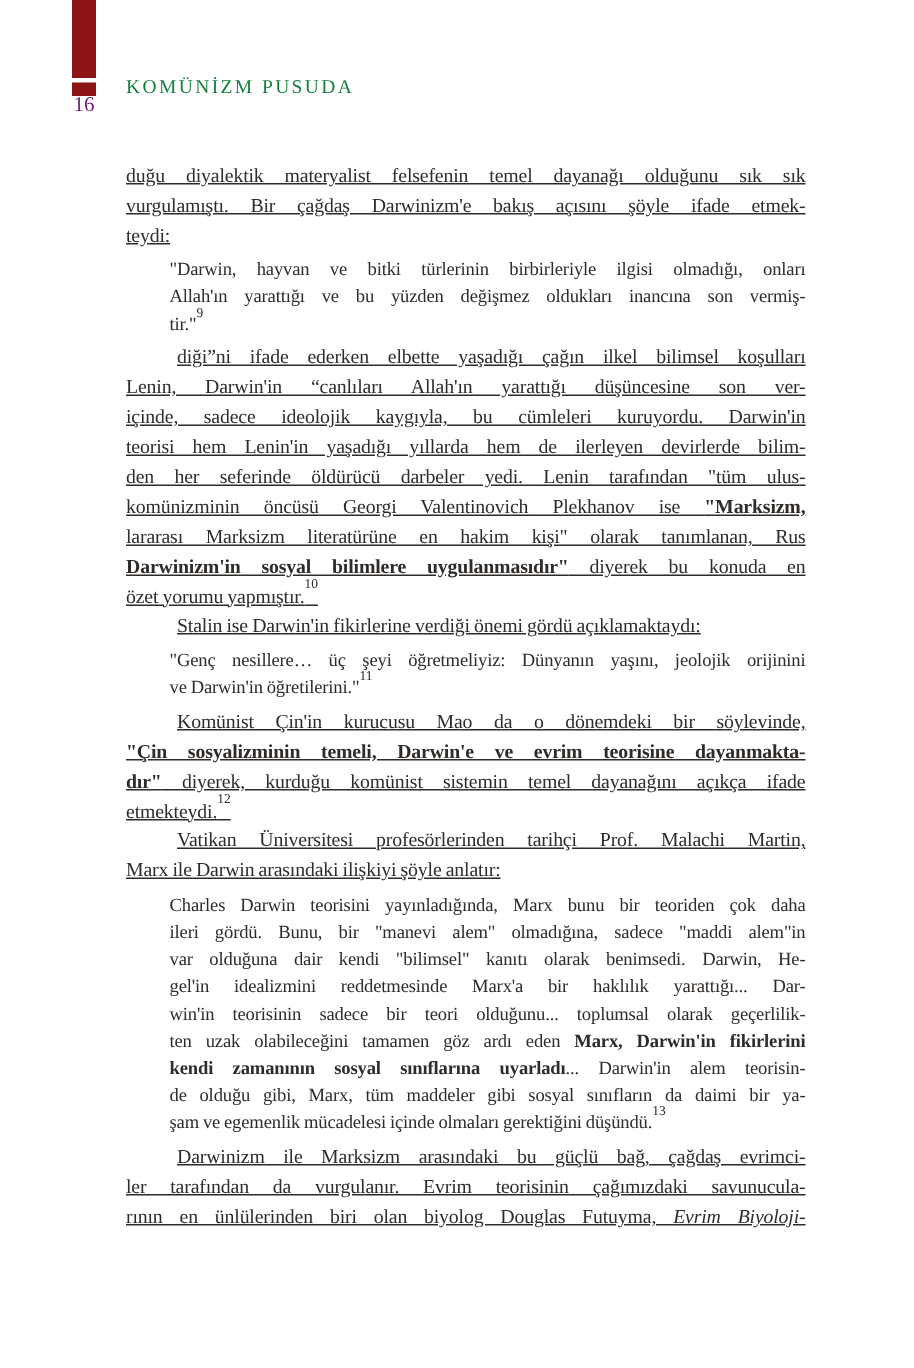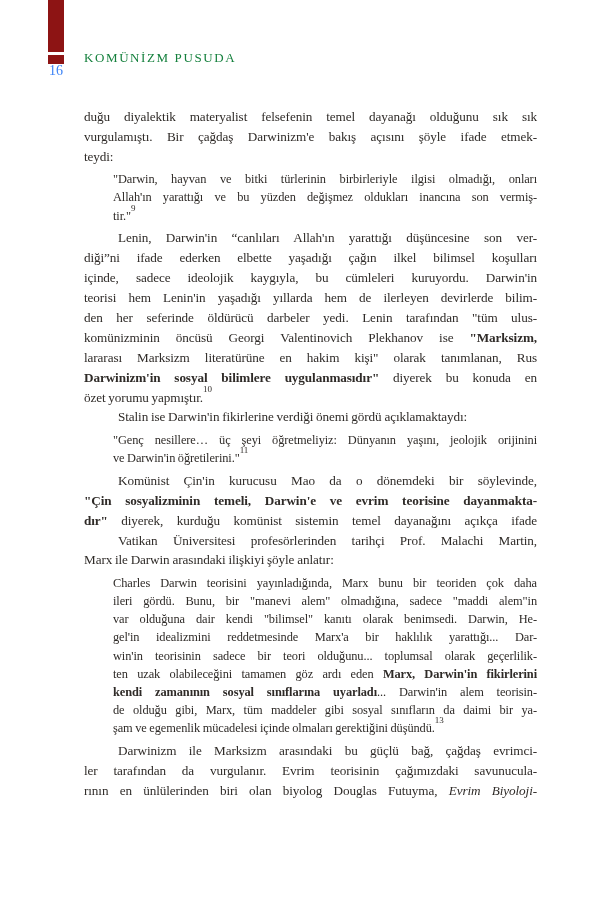--- a/index.html
+++ b/index.html
@@ -4,28 +4,28 @@
 <title>Komünizm Pusuda — s.16</title>
 <style>
   html,body { margin:0; padding:0; background:#ffffff; }
   .page {
     position:relative; width:609px; height:912px; background:#ffffff;
     font-family:"Liberation Serif", serif; color:#2f2b28; overflow:hidden;
   }
   .accent-bar  { position:absolute; left:48px; top:0;   width:16px; height:52px; }
   .accent-sq   { position:absolute; left:48px; top:55px; width:16px; height:9px; }
   .page-number { position:absolute; left:44px; top:63px; width:24px; text-align:center;
-                 font-size:14px; color:#3b82f6; }
+                 font-size:14px; color:#701a75; }
   .running-title {
     position:absolute; left:84px; top:50px; width:453px; text-align:left;
     font-size:13px; letter-spacing:1.6px; color:#15803d;
   }
   .text-block { position:absolute; left:84px; top:107px; width:453px; }
   .blk { margin:0; }
-  .blk.p { font-size:13.2px; }
+  .blk.p { font-size:13.2px;text-decoration:underline; }
   .blk.q { font-size:12.4px; margin:3.5px 0 3.5px 29px; }
   .blk.p .line { line-height:19.9px; }
   .blk.q .line { line-height:18.2px; }
   .line { white-space:nowrap; letter-spacing:-0.1px; word-spacing:-0.4px; }
   .line.j { white-space:normal; text-align:justify; text-align-last:justify; }
   .blk.indent .line:first-child { text-indent:34px; }
   .run-b { font-weight:bold; }
   .run-i { font-style:italic; }
   sup.fn { font-size:9px; line-height:0; position:relative; top:-4px; letter-spacing:0; }
 </style>
@@ -42,41 +42,42 @@
         <div class="line j"><span>duğu diyalektik materyalist felsefenin temel dayanağı olduğunu sık sık</span></div>
         <div class="line j"><span>vurgulamıştı. Bir çağdaş Darwinizm'e bakış açısını şöyle ifade etmek-</span></div>
         <div class="line"><span>teydi:</span></div>
       </div>
       <div class="blk q">
         <div class="line j"><span>"Darwin, hayvan ve bitki türlerinin birbirleriyle ilgisi olmadığı, onları</span></div>
         <div class="line j"><span>Allah'ın yarattığı ve bu yüzden değişmez oldukları inancına son vermiş-</span></div>
         <div class="line"><span>tir."</span><sup class="fn">9</sup></div>
       </div>
       <div class="blk p indent">
+        <div class="line j"><span>diği”ni ifade ederken elbette yaşadığı çağın ilkel bilimsel koşulları</span></div>
         <div class="line j"><span>Lenin, Darwin'in “canlıları Allah'ın yarattığı düşüncesine son ver-</span></div>
-        <div class="line j"><span>diği”ni ifade ederken elbette yaşadığı çağın ilkel bilimsel koşulları</span></div>
         <div class="line j"><span>içinde, sadece ideolojik kaygıyla, bu cümleleri kuruyordu. Darwin'in</span></div>
         <div class="line j"><span>teorisi hem Lenin'in yaşadığı yıllarda hem de ilerleyen devirlerde bilim-</span></div>
         <div class="line j"><span>den her seferinde öldürücü darbeler yedi. Lenin tarafından "tüm ulus-</span></div>
         <div class="line j"><span>komünizminin öncüsü Georgi Valentinovich Plekhanov ise </span><span class="run-b">"Marksizm,</span></div>
         <div class="line j"><span>lararası Marksizm literatürüne en hakim kişi" olarak tanımlanan, Rus</span></div>
         <div class="line j"><span class="run-b">Darwinizm'in sosyal bilimlere uygulanmasıdır"</span><span> diyerek bu konuda en</span></div>
         <div class="line"><span>özet yorumu yapmıştır.</span><sup class="fn">10</sup></div>
       </div>
       <div class="blk p indent">
         <div class="line"><span>Stalin ise Darwin'in fikirlerine verdiği önemi gördü açıklamaktaydı:</span></div>
       </div>
       <div class="blk q">
         <div class="line j"><span>"Genç nesillere… üç şeyi öğretmeliyiz: Dünyanın yaşını, jeolojik orijinini</span></div>
         <div class="line"><span>ve Darwin'in öğretilerini."</span><sup class="fn">11</sup></div>
       </div>
       <div class="blk p indent">
         <div class="line j"><span>Komünist Çin'in kurucusu Mao da o dönemdeki bir söylevinde,</span></div>
         <div class="line j"><span class="run-b">"Çin sosyalizminin temeli, Darwin'e ve evrim teorisine dayanmakta-</span></div>
         <div class="line j"><span class="run-b">dır"</span><span> diyerek, kurduğu komünist sistemin temel dayanağını açıkça ifade</span></div>
+        <div class="line"><span>etmekteydi.</span><sup class="fn">12</sup></div>
       </div>
       <div class="blk p indent">
         <div class="line j"><span>Vatikan Üniversitesi profesörlerinden tarihçi Prof. Malachi Martin,</span></div>
         <div class="line"><span>Marx ile Darwin arasındaki ilişkiyi şöyle anlatır:</span></div>
       </div>
       <div class="blk q">
         <div class="line j"><span>Charles Darwin teorisini yayınladığında, Marx bunu bir teoriden çok daha</span></div>
         <div class="line j"><span>ileri gördü. Bunu, bir "manevi alem" olmadığına, sadece "maddi alem"in</span></div>
         <div class="line j"><span>var olduğuna dair kendi "bilimsel" kanıtı olarak benimsedi. Darwin, He-</span></div>
         <div class="line j"><span>gel'in idealizmini reddetmesinde Marx'a bir haklılık yarattığı... Dar-</span></div>

